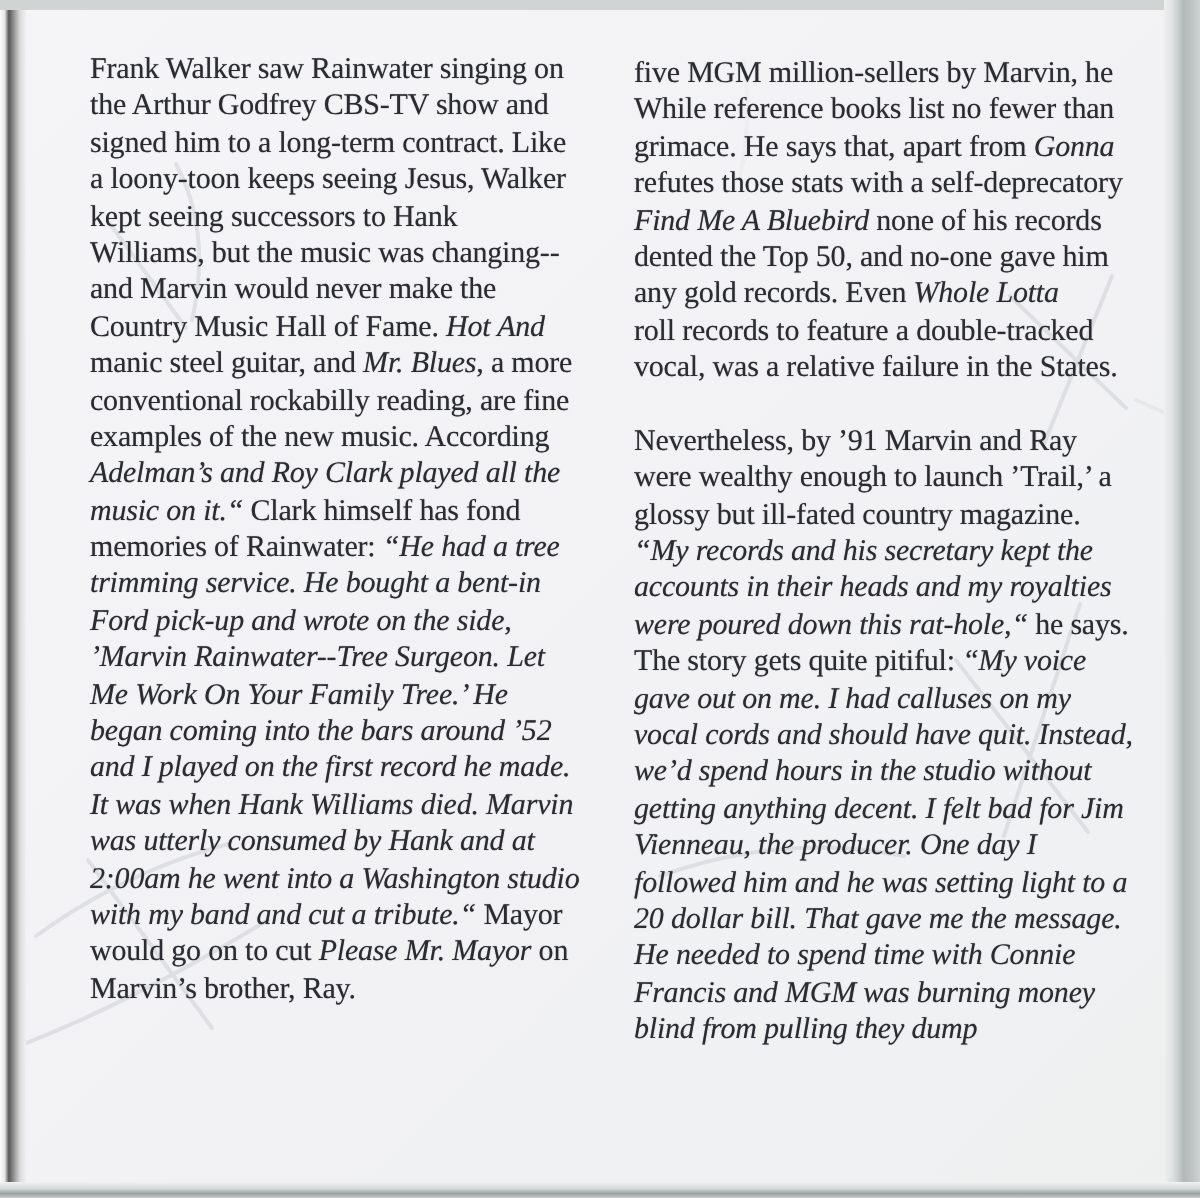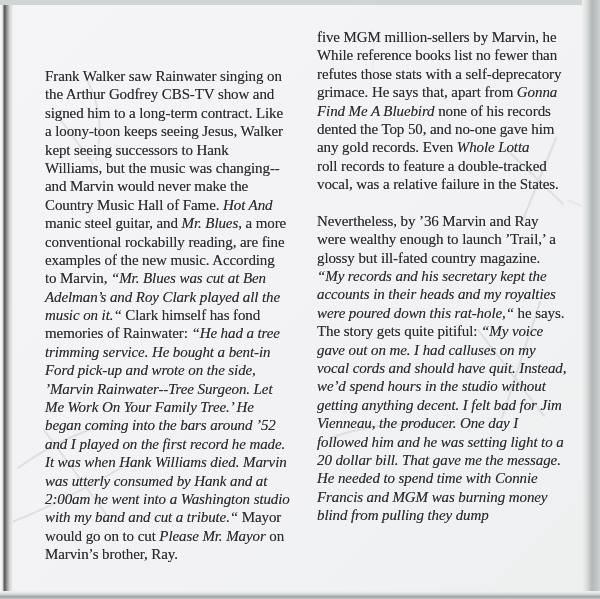--- a/index.html
+++ b/index.html
@@ -25,21 +25,21 @@
   }
   .edge-bottom{
     left:0;bottom:0;right:0;height:8px;
     background:linear-gradient(to bottom,#f0f1f1 0%,#d8dbdb 40%,#9ba1a1 72%,#c7cbcb 100%);
   }
   .col{
     position:absolute;z-index:2;width:252px;
     color:#2a2c31;font-size:15px;line-height:18.4px;letter-spacing:-0.1px;
     text-shadow:0 0 0.5px rgba(42,44,49,0.55);
   }
-  .col-left{left:45px;top:26px;margin-top:41px;}
+  .col-left{left:45px;top:26px;}
   .col-right{left:317px;top:28px;}
   .line{white-space:nowrap;height:18.4px;}
   .it{font-style:italic;}
 </style>
 </head>
 <body>
 
 <div class="page"></div>
 
 <svg class="marks" width="600" height="599" viewBox="0 0 600 599">
@@ -64,49 +64,48 @@
     <div class="line"><span class="rm">the Arthur Godfrey CBS-TV show and</span></div>
     <div class="line"><span class="rm">signed him to a long-term contract. Like</span></div>
     <div class="line"><span class="rm">a loony-toon keeps seeing Jesus, Walker</span></div>
     <div class="line"><span class="rm">kept seeing successors to Hank</span></div>
     <div class="line"><span class="rm">Williams, but the music was changing--</span></div>
     <div class="line"><span class="rm">and Marvin would never make the</span></div>
     <div class="line"><span class="rm">Country Music Hall of Fame. </span><span class="it">Hot And</span></div>
     <div class="line"><span class="rm">manic steel guitar, and </span><span class="it">Mr. Blues</span><span class="rm">, a more</span></div>
     <div class="line"><span class="rm">conventional rockabilly reading, are fine</span></div>
     <div class="line"><span class="rm">examples of the new music. According</span></div>
-    <div class="line"><span class="rm">to Marvin, </span><span class="it">“Mr. Blues was cut at Ben</span></div>
     <div class="line"><span class="it">Adelman’s and Roy Clark played all the</span></div>
     <div class="line"><span class="it">music on it.“</span><span class="rm"> Clark himself has fond</span></div>
     <div class="line"><span class="rm">memories of Rainwater: </span><span class="it">“He had a tree</span></div>
     <div class="line"><span class="it">trimming service. He bought a bent-in</span></div>
     <div class="line"><span class="it">Ford pick-up and wrote on the side,</span></div>
     <div class="line"><span class="it">’Marvin Rainwater--Tree Surgeon. Let</span></div>
     <div class="line"><span class="it">Me Work On Your Family Tree.’ He</span></div>
     <div class="line"><span class="it">began coming into the bars around ’52</span></div>
     <div class="line"><span class="it">and I played on the first record he made.</span></div>
     <div class="line"><span class="it">It was when Hank Williams died. Marvin</span></div>
     <div class="line"><span class="it">was utterly consumed by Hank and at</span></div>
     <div class="line"><span class="it">2:00am he went into a Washington studio</span></div>
     <div class="line"><span class="it">with my band and cut a tribute.“</span><span class="rm"> Mayor</span></div>
     <div class="line"><span class="rm">would go on to cut </span><span class="it">Please Mr. Mayor</span><span class="rm"> on</span></div>
     <div class="line"><span class="rm">Marvin’s brother, Ray.</span></div>
   </div>
 <div class="col col-right">
     <div class="line"><span class="rm">five MGM million-sellers by Marvin, he</span></div>
     <div class="line"><span class="rm">While reference books list no fewer than</span></div>
+    <div class="line"><span class="rm">grimace. He says that, apart from </span><span class="it">Gonna</span></div>
     <div class="line"><span class="rm">refutes those stats with a self-deprecatory</span></div>
-    <div class="line"><span class="rm">grimace. He says that, apart from </span><span class="it">Gonna</span></div>
     <div class="line"><span class="it">Find Me A Bluebird</span><span class="rm"> none of his records</span></div>
     <div class="line"><span class="rm">dented the Top 50, and no-one gave him</span></div>
     <div class="line"><span class="rm">any gold records. Even </span><span class="it">Whole Lotta</span></div>
     <div class="line"><span class="rm">roll records to feature a double-tracked</span></div>
     <div class="line"><span class="rm">vocal, was a relative failure in the States.</span></div>
     <div class="line">&nbsp;</div>
-    <div class="line"><span class="rm">Nevertheless, by ’36 Marvin and Ray</span></div>
+    <div class="line"><span class="rm">Nevertheless, by ’91 Marvin and Ray</span></div>
     <div class="line"><span class="rm">were wealthy enough to launch ’Trail,’ a</span></div>
     <div class="line"><span class="rm">glossy but ill-fated country magazine.</span></div>
     <div class="line"><span class="it">“My records and his secretary kept the</span></div>
     <div class="line"><span class="it">accounts in their heads and my royalties</span></div>
     <div class="line"><span class="it">were poured down this rat-hole,“</span><span class="rm"> he says.</span></div>
     <div class="line"><span class="rm">The story gets quite pitiful: </span><span class="it">“My voice</span></div>
     <div class="line"><span class="it">gave out on me. I had calluses on my</span></div>
     <div class="line"><span class="it">vocal cords and should have quit. Instead,</span></div>
     <div class="line"><span class="it">we’d spend hours in the studio without</span></div>
     <div class="line"><span class="it">getting anything decent. I felt bad for Jim</span></div>

